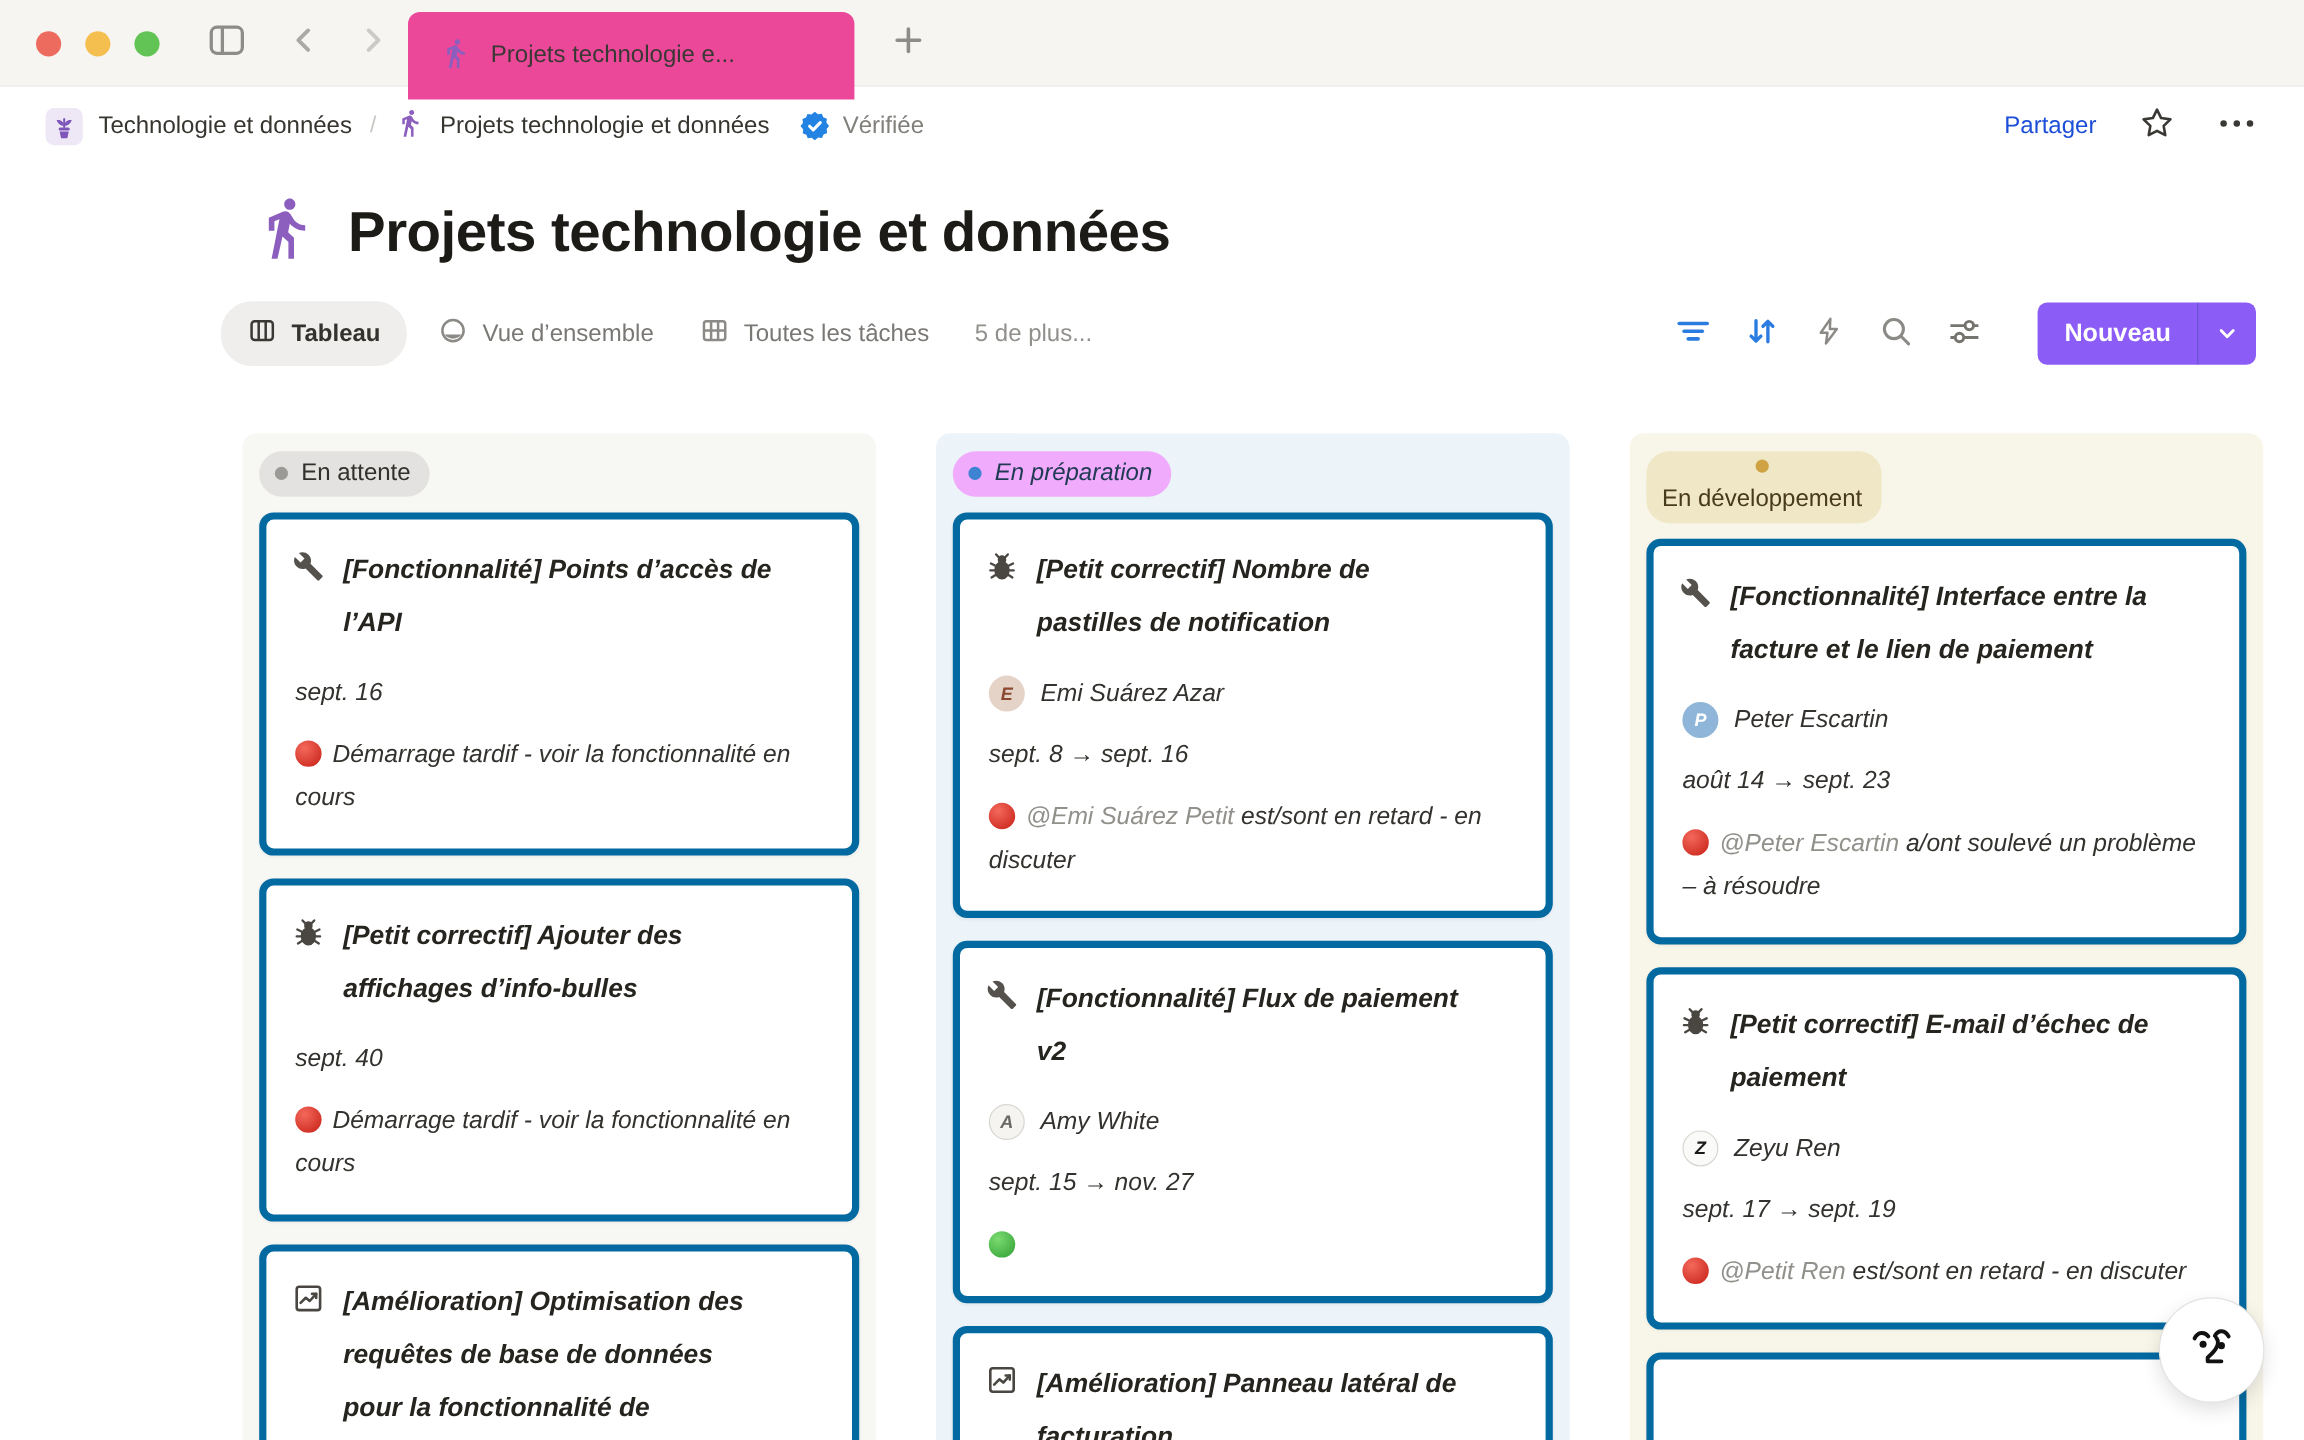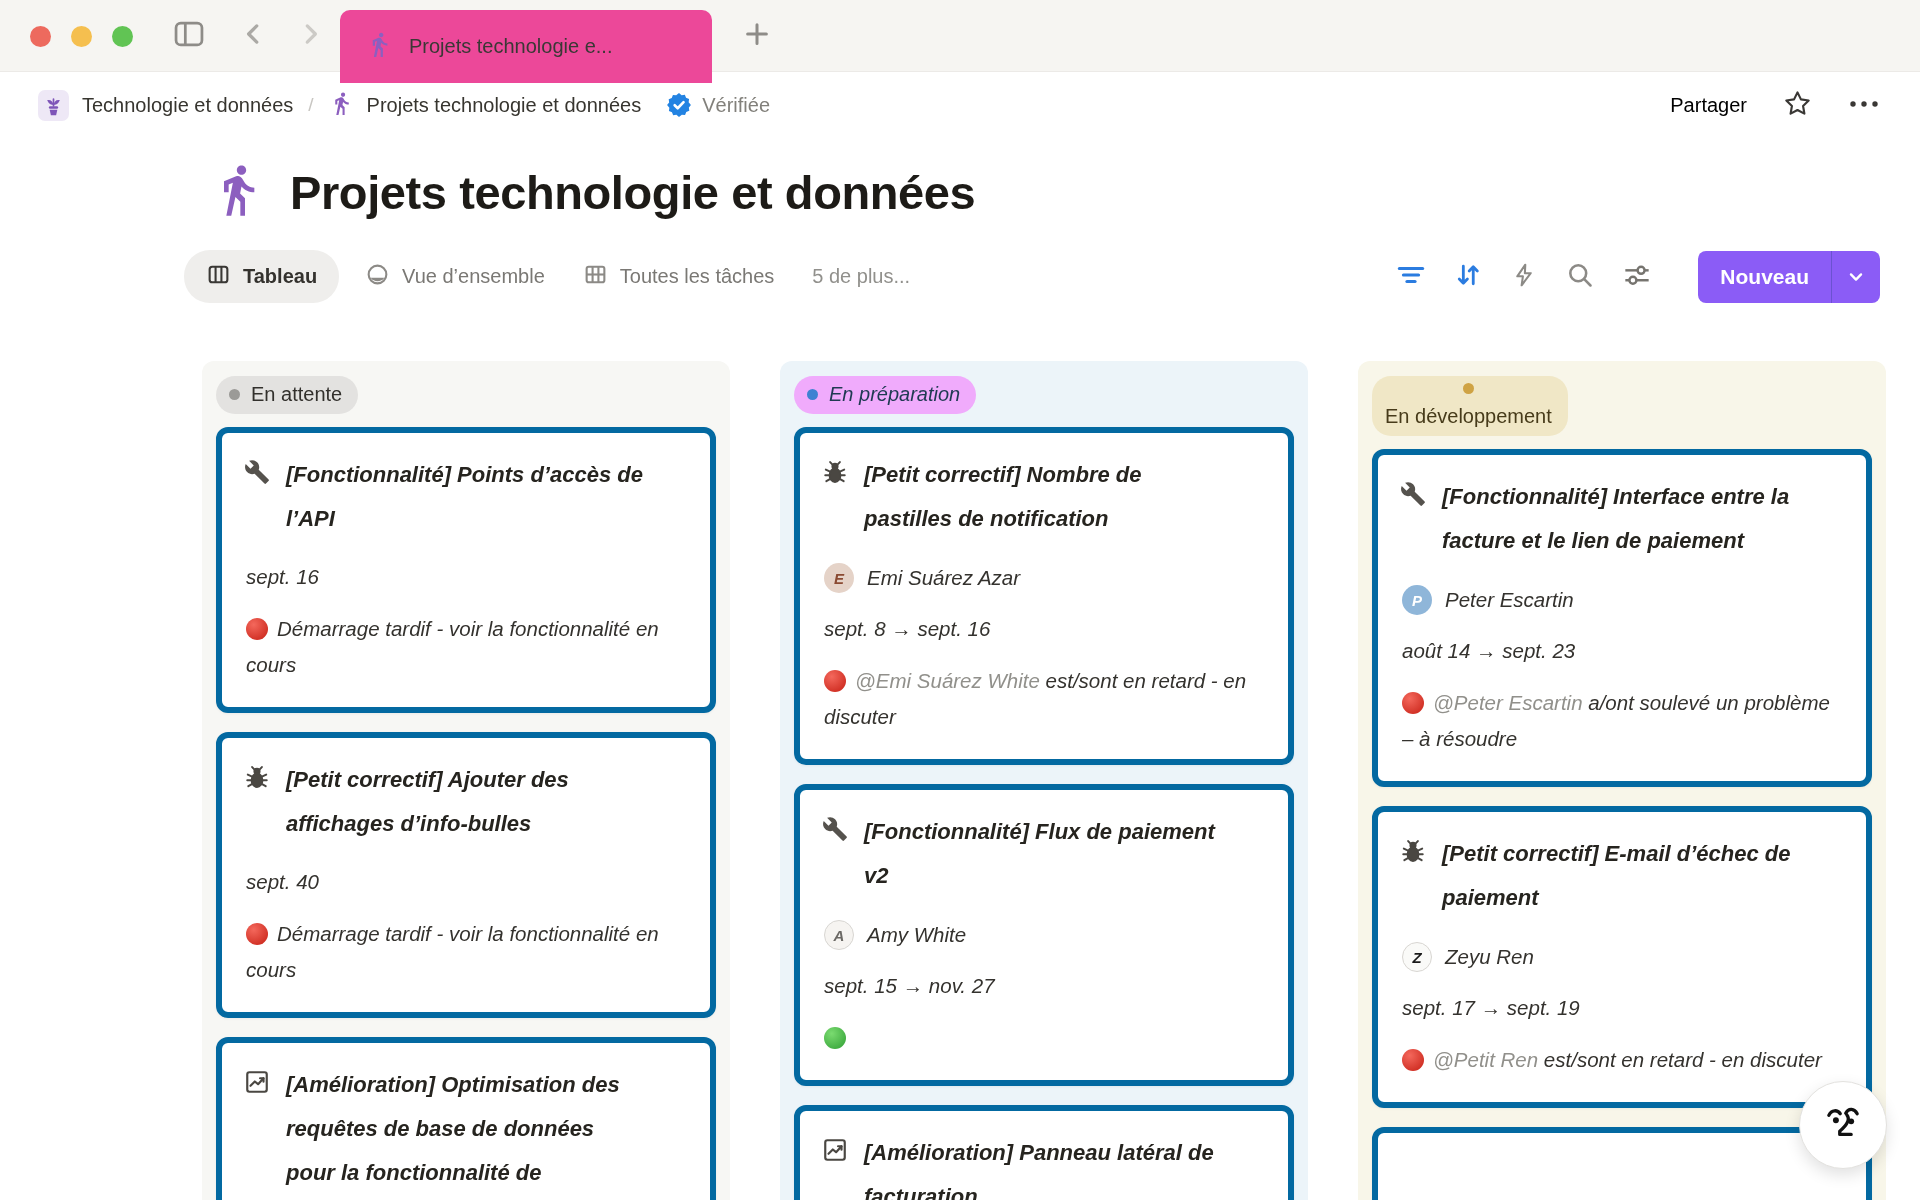--- a/index.html
+++ b/index.html
@@ -25,21 +25,21 @@
 
   
   .header-row { height:66px; display:flex; align-items:center; background:#fff; padding:0 40px 0 38px; }
   .crumbs { display:flex; align-items:center; gap:13px; }
   .space-icon { width:31px; height:31px; border-radius:7px; background:#EEE8F6; display:flex; align-items:center; justify-content:center; }
   .crumb-label { font-size:20px; color:#37352F; }
   .crumb-sep { font-size:19px; color:#C8C6C2; margin:0 2px; }
   .verified { display:flex; align-items:center; gap:10px; margin-left:12px; }
   .verified-label { font-size:20px; color:#82807B; }
   .header-actions { margin-left:auto; display:flex; align-items:center; gap:36px; }
-  .share-label { font-size:20px; color:#000000; }
+  .share-label { font-size:20px; color:#1d4ed8; }
 
   
   .title-row { display:flex; align-items:center; gap:24px; margin:24px 0 0 210px; }
   .page-title { font-size:47px; font-weight:700; color:#1D1B17; letter-spacing:-0.4px; margin:0; }
 
   
   .views-row { display:flex; align-items:center; margin:28px 40px 0 184px; }
   .view-tab { display:flex; align-items:center; gap:12px; margin-right:38px; cursor:default; }
   .view-tab .vlabel { font-size:20px; font-weight:500; color:#7A7874; }
   .view-tab.active { background:#EFEEEC; border-radius:26px; padding:12px 22px; margin-right:26px; }
@@ -342,21 +342,21 @@
             </svg>
         </span>
         <span class="card-title">[Petit correctif] Nombre de pastilles de notification</span>
       </div>
       <div class="assignee">
         <span class="avatar av-emi">E</span>
         <span class="assignee-name">Emi Suárez Azar</span>
       </div>
       <div class="card-date">sept. 8 → sept. 16</div>
       <div class="card-note">
-        <span class="status-ball ball-red"></span><span class="note-mention">@Emi Suárez White</span> <span>est/sont en retard - en discuter</span>
+        <span class="status-ball ball-red"></span><span class="note-mention">@Emi Suárez Petit</span> <span>est/sont en retard - en discuter</span>
       </div>
     </div>
 
     <div class="card">
       <div class="card-head">
         <span class="card-icon">
           <svg width="26" height="26" viewBox="0 0 24 24" fill="#55524D">
               <path d="M22.7 19l-9.1-9.1c.9-2.3.4-5-1.5-6.9-2-2-5-2.4-7.4-1.3L9 6 6 9 1.6 4.7C.4 7.1.9 10.1 2.9 12.1c1.9 1.9 4.6 2.4 6.9 1.5l9.1 9.1c.4.4 1 .4 1.4 0l2.3-2.3c.5-.4.5-1.1.1-1.4z"></path>
             </svg>
         </span>

